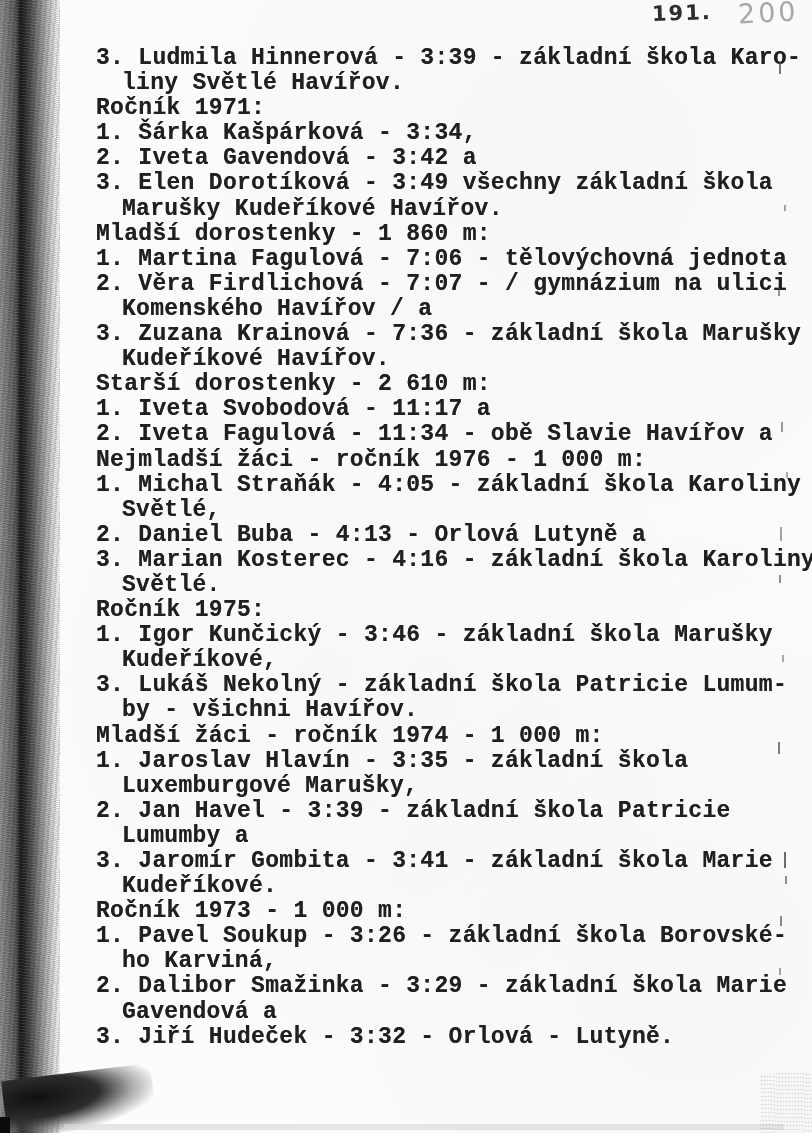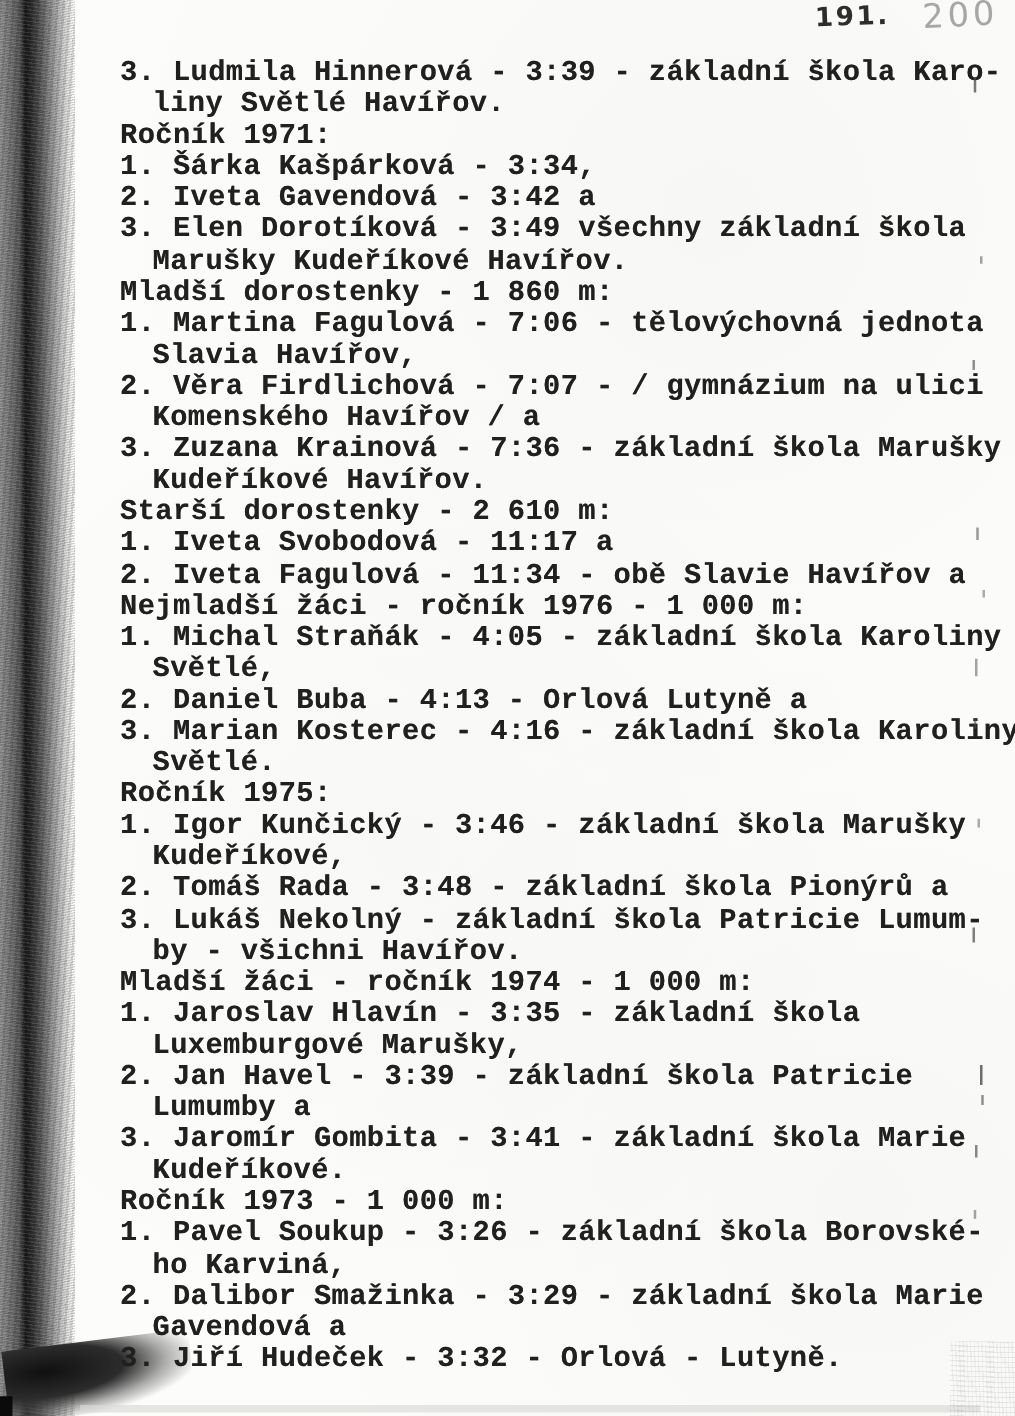--- a/index.html
+++ b/index.html
@@ -122,38 +122,36 @@
   <div class="textbody" id="textbody">
       <div class="ln">3. Ludmila Hinnerová - 3:39 - základní škola Karo-</div>
       <div class="ln ind">liny Světlé Havířov.</div>
       <div class="ln">Ročník 1971:</div>
       <div class="ln">1. Šárka Kašpárková - 3:34,</div>
       <div class="ln">2. Iveta Gavendová - 3:42 a</div>
       <div class="ln">3. Elen Dorotíková - 3:49 všechny základní škola</div>
       <div class="ln ind">Marušky Kudeříkové Havířov.</div>
       <div class="ln">Mladší dorostenky - 1 860 m:</div>
       <div class="ln">1. Martina Fagulová - 7:06 - tělovýchovná jednota</div>
-      <div class="ln ind">Slavia Havířov,</div>
       <div class="ln">2. Věra Firdlichová - 7:07 - / gymnázium na ulici</div>
       <div class="ln ind">Komenského Havířov / a</div>
       <div class="ln">3. Zuzana Krainová - 7:36 - základní škola Marušky</div>
       <div class="ln ind">Kudeříkové Havířov.</div>
       <div class="ln">Starší dorostenky - 2 610 m:</div>
       <div class="ln">1. Iveta Svobodová - 11:17 a</div>
       <div class="ln">2. Iveta Fagulová - 11:34 - obě Slavie Havířov a</div>
       <div class="ln">Nejmladší žáci - ročník 1976 - 1 000 m:</div>
       <div class="ln">1. Michal Straňák - 4:05 - základní škola Karoliny</div>
       <div class="ln ind">Světlé,</div>
       <div class="ln">2. Daniel Buba - 4:13 - Orlová Lutyně a</div>
       <div class="ln">3. Marian Kosterec - 4:16 - základní škola Karoliny</div>
       <div class="ln ind">Světlé.</div>
       <div class="ln">Ročník 1975:</div>
       <div class="ln">1. Igor Kunčický - 3:46 - základní škola Marušky</div>
       <div class="ln ind">Kudeříkové,</div>
-      <div class="ln">2. Tomáš Rada - 3:48 - základní škola Pionýrů a</div>
       <div class="ln">3. Lukáš Nekolný - základní škola Patricie Lumum-</div>
       <div class="ln ind">by - všichni Havířov.</div>
       <div class="ln">Mladší žáci - ročník 1974 - 1 000 m:</div>
       <div class="ln">1. Jaroslav Hlavín - 3:35 - základní škola</div>
       <div class="ln ind">Luxemburgové Marušky,</div>
       <div class="ln">2. Jan Havel - 3:39 - základní škola Patricie</div>
       <div class="ln ind">Lumumby a</div>
       <div class="ln">3. Jaromír Gombita - 3:41 - základní škola Marie</div>
       <div class="ln ind">Kudeříkové.</div>
       <div class="ln">Ročník 1973 - 1 000 m:</div>

